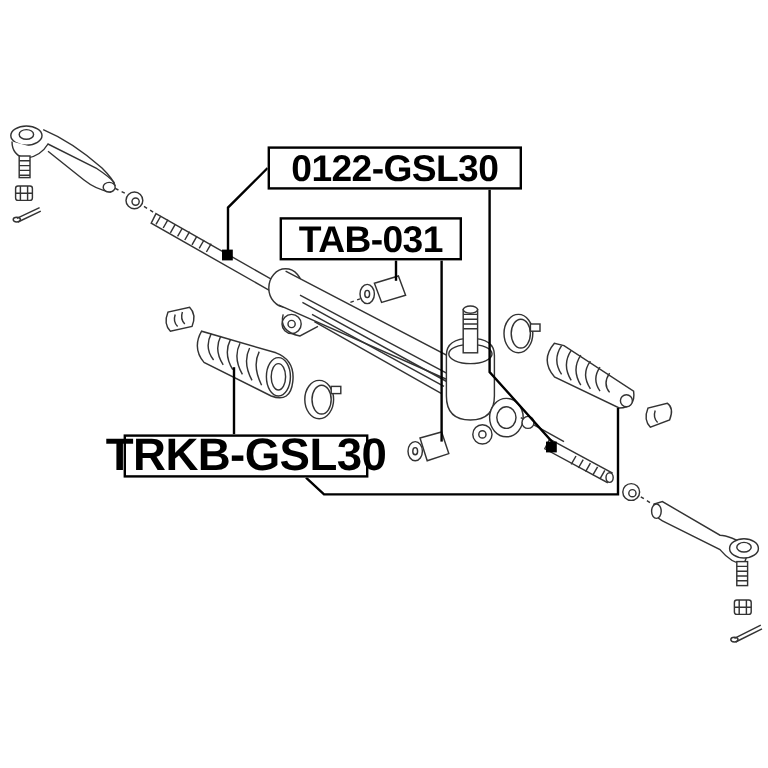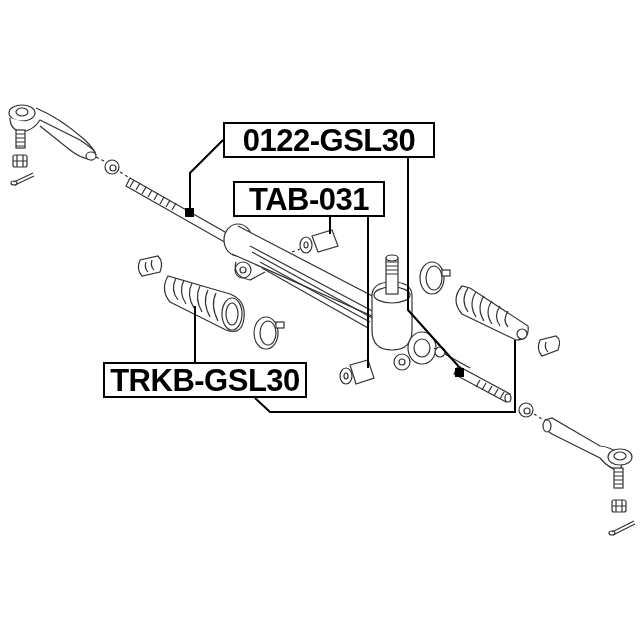--- a/index.html
+++ b/index.html
@@ -3,21 +3,21 @@
 <meta charset="utf-8">
 <style>
   html,body{margin:0;padding:0;background:#ffffff;}
   body{width:640px;height:640px;position:relative;overflow:hidden;font-family:"Liberation Sans",sans-serif;}
   #diagram{position:absolute;left:0;top:0;width:640px;height:640px;}
   .label{position:absolute;background:#fff;border:2px solid #000;font-weight:bold;color:#000;
     font-family:"Liberation Sans",sans-serif;line-height:1;white-space:nowrap;padding:14px 4px;box-sizing:border-box;
     display:flex;align-items:center;justify-content:center;letter-spacing:-0.5px;}
   #lbl-0122{left:223px;top:122px;width:212px;height:36px;font-size:31px;}
   #lbl-tab{left:233px;top:181px;width:152px;height:36px;font-size:31px;}
-  #lbl-trkb{left:103px;top:362px;width:204px;height:36px;font-size:31px;}
+  #lbl-trkb{left:103px;top:362px;width:204px;height:36px;font-size:38px;}
 </style>
 </head>
 <body>
 
 <svg id="diagram" viewBox="0 0 640 640" xmlns="http://www.w3.org/2000/svg" fill="none" stroke="#333" stroke-width="1.2">
 
   <g>
     <ellipse cx="22" cy="113" rx="13" ry="8" fill="#fff"></ellipse>
     <ellipse cx="22" cy="112" rx="6" ry="4"></ellipse>
     <path d="M10 118 Q10 130 22 132 Q34 130 40 120 L80 140 Q92 148 95 152 L92 160 Q80 158 70 150 L40 126" fill="#fff"></path>

